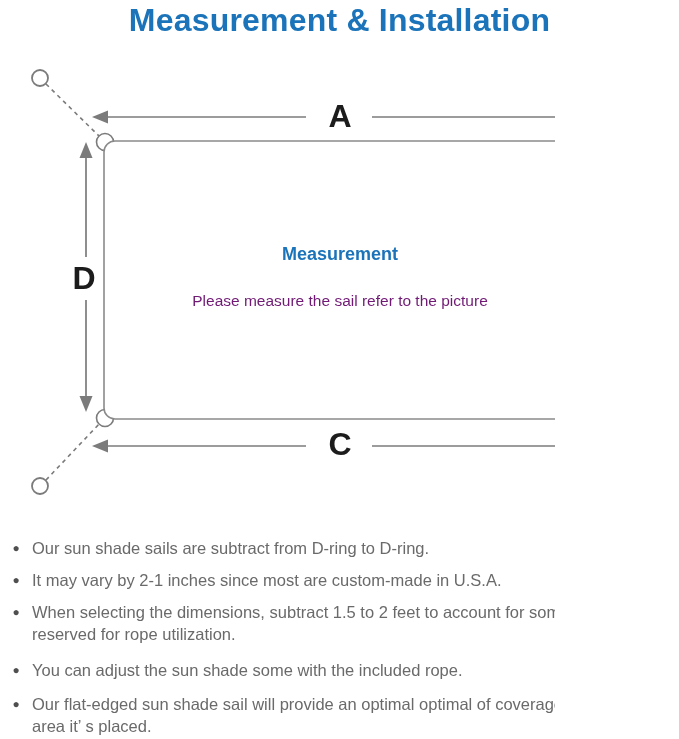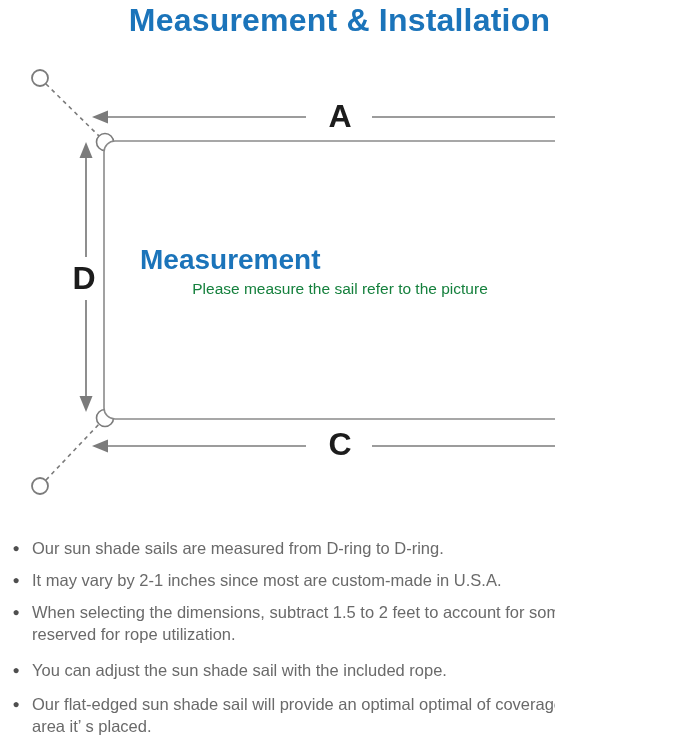--- a/index.html
+++ b/index.html
@@ -31,30 +31,31 @@
     color: #1c1c1c;
     text-align: center;
   }
   .dim-label.a { left: 310px; top: 98px;  width: 60px; }
   .dim-label.c { left: 310px; top: 426px; width: 60px; }
   .dim-label.d { left: 64px;  top: 260px; width: 40px; }
   .dim-label.b { left: 576px; top: 260px; width: 40px; }
   .center-title {
     position: absolute;
     left: 140px; top: 244px; width: 400px;
-    font-size: 28px;
+    text-align: center;
+    font-size: 18px;
     font-weight: bold;
     color: #1b74ba;
   }
   .center-subtitle {
     position: absolute;
-    left: 90px; top: 280px; width: 500px;
+    left: 90px; top: 292px; width: 500px;
     text-align: center;
     font-size: 15.5px;
-    color: #15803d;
+    color: #701a75;
   }
   .bullet-list {
     position: absolute;
     left: 10px; top: 537px; width: 662px;
     list-style: none;
     margin: 0; padding: 0;
   }
   .bullet-item {
     display: flex;
     align-items: flex-start;
@@ -135,33 +136,33 @@
   <div class="dim-label b">B</div>
   <div class="dim-label c">C</div>
   <div class="dim-label d">D</div>
 
   <div class="center-title">Measurement</div>
   <div class="center-subtitle">Please measure the sail refer to the picture</div>
 
   <ul class="bullet-list">
     <li class="bullet-item">
       <span class="bullet-dot">●</span>
-      <span class="bullet-text">Our sun shade sails are measured from D-ring to D-ring.</span>
+      <span class="bullet-text">Our sun shade sails are subtract from D-ring to D-ring.</span>
     </li>
     <li class="bullet-item">
       <span class="bullet-dot">●</span>
       <span class="bullet-text">It may vary by 2-1 inches since most are custom-made in U.S.A.</span>
     </li>
     <li class="bullet-item gap-lg">
       <span class="bullet-dot">●</span>
       <span class="bullet-text">When selecting the dimensions, subtract 1.5 to 2 feet to account for some spacing reserved for rope utilization.</span>
     </li>
     <li class="bullet-item gap-md">
       <span class="bullet-dot">●</span>
-      <span class="bullet-text">You can adjust the sun shade sail with the included rope.</span>
+      <span class="bullet-text">You can adjust the sun shade some with the included rope.</span>
     </li>
     <li class="bullet-item">
       <span class="bullet-dot">●</span>
       <span class="bullet-text">Our flat-edged sun shade sail will provide an optimal optimal of coverage above the area it’ s placed.</span>
     </li>
   </ul>
 
 </div>
 
 </body></html>

